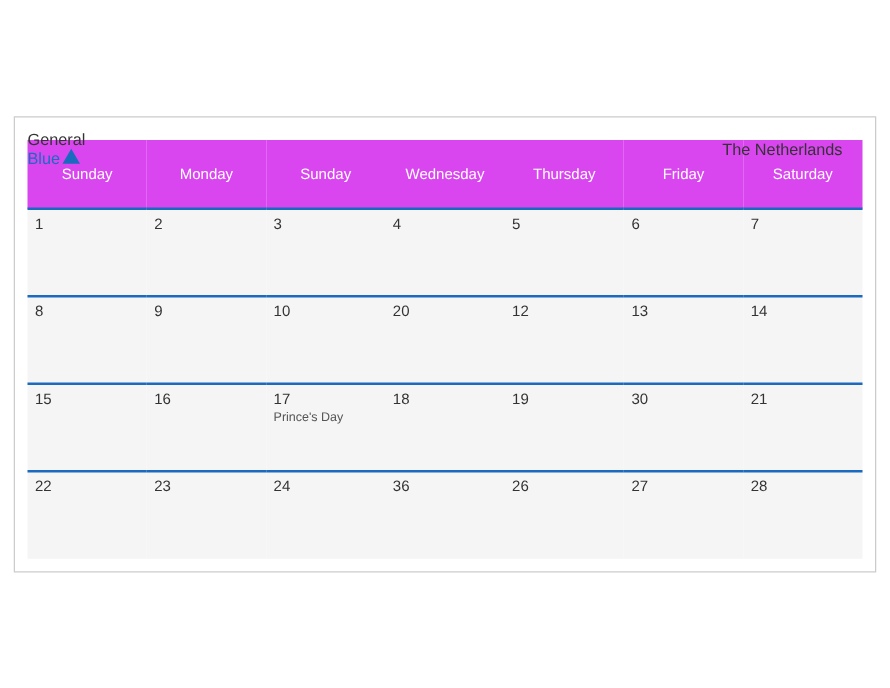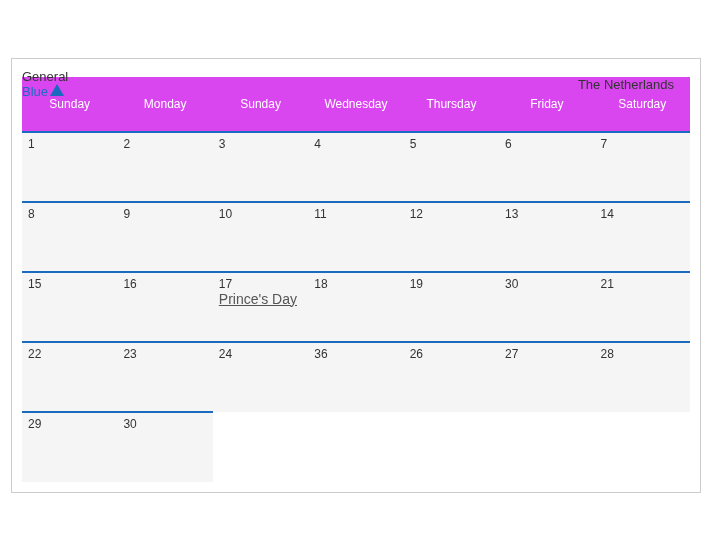--- a/index.html
+++ b/index.html
@@ -84,24 +84,23 @@
     .calendar-grid tbody tr td.empty {
       background: #fff;
       border-top: none;
     }
     .day-number {
       font-size: 12px;
       color: #333;
       display: block;
     }
     .day-event {
-      font-size: 14px;
+      font-size: 10px;
       color: #555;
       margin-top: 2px;
-      text-decoration: underline;
     }
   </style>
 </head>
 <body>
 
 <div class="calendar-wrapper">
   <div class="calendar-header">
     <div class="logo">
       <span class="logo-general">General</span>
       <div style="position:relative; display:flex; align-items:center;">
@@ -152,21 +151,21 @@
           <td>
             <span class="day-number">8</span>
           </td>
           <td>
             <span class="day-number">9</span>
           </td>
           <td>
             <span class="day-number">10</span>
           </td>
           <td>
-            <span class="day-number">11</span>
+            <span class="day-number">20</span>
           </td>
           <td>
             <span class="day-number">12</span>
           </td>
           <td>
             <span class="day-number">13</span>
           </td>
           <td>
             <span class="day-number">14</span>
           </td>
@@ -207,29 +206,16 @@
           </td>
           <td>
             <span class="day-number">26</span>
           </td>
           <td>
             <span class="day-number">27</span>
           </td>
           <td>
             <span class="day-number">28</span>
           </td>
-        </tr>
-        <tr>
-          <td>
-            <span class="day-number">29</span>
-          </td>
-          <td>
-            <span class="day-number">30</span>
-          </td>
-          <td class="empty"></td>
-          <td class="empty"></td>
-          <td class="empty"></td>
-          <td class="empty"></td>
-          <td class="empty"></td>
         </tr>
       </tbody>
   </table>
 </div>
 
 </body></html>

